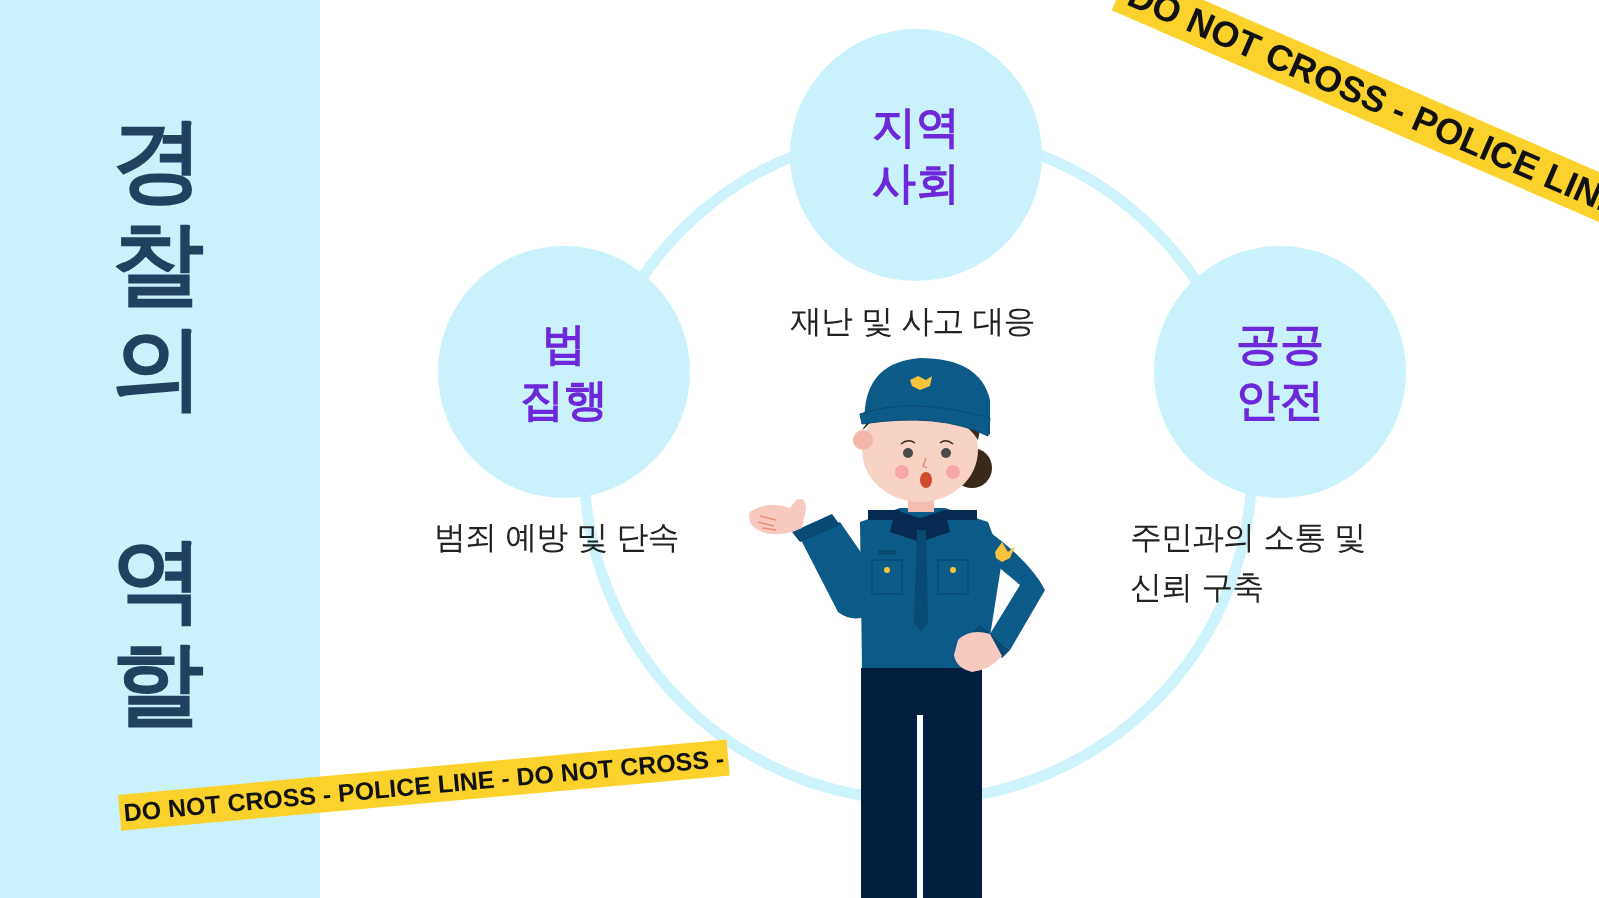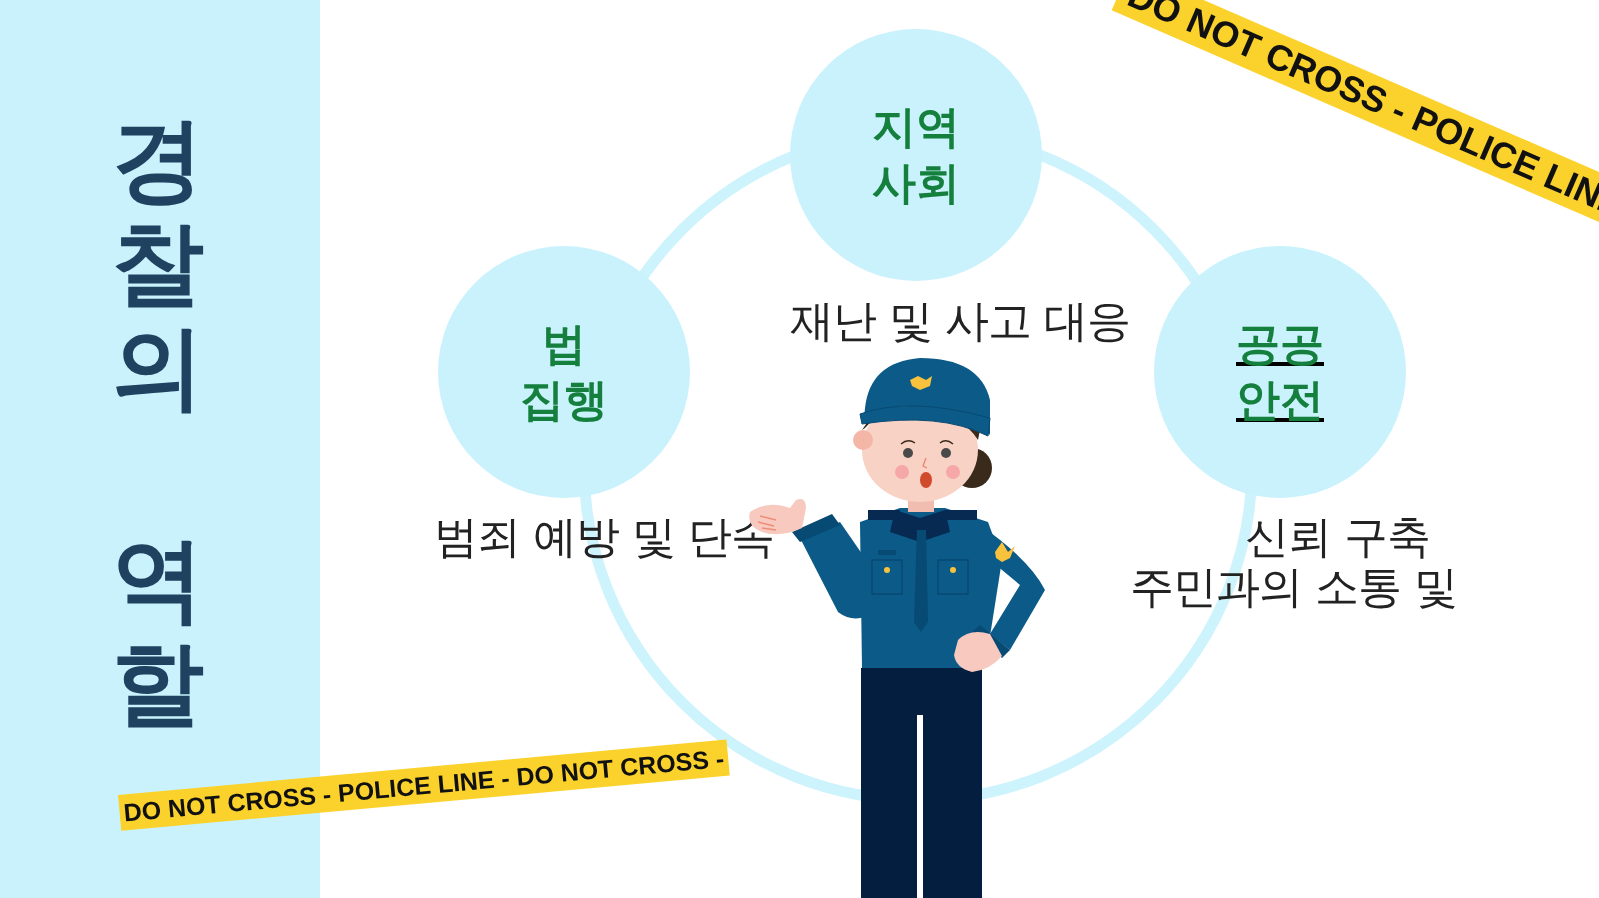--- a/index.html
+++ b/index.html
@@ -18,27 +18,27 @@
     text-align: center; font-family: "DejaVu Sans", sans-serif;
   }
   .vtitle span { display: block; }
   .ring-svg { position: absolute; left: 0; top: 0; }
   .node {
     position: absolute; width: 252px; height: 252px; border-radius: 50%;
     background: #c9f2fd; display: flex; flex-direction: column;
     align-items: center; justify-content: center;
   }
   .node-title {
-    font-weight: bold; font-size: 44px; line-height: 56px; color: #15803d;
+    font-weight: bold; font-size: 44px; line-height: 56px; color: #6d28d9;
     text-align: center;
   }
   .node-title span { display: block; }
   .desc {
-    position: absolute; font-size: 44px; line-height: 50px; color: #222;
-    text-align: right; white-space: nowrap; letter-spacing: -1px;
+    position: absolute; font-size: 32px; line-height: 50px; color: #222;
+    text-align: left; white-space: nowrap; letter-spacing: -1px;
   }
   .tape {
     position: absolute; background: #fbd22c; color: #111;
     font-family: "Liberation Sans", sans-serif; font-weight: bold;
     white-space: nowrap; transform-origin: left top;
   }
   .tape-left {
     left: 118px; top: 795px; height: 36px; line-height: 36px;
     font-size: 25px; padding: 0 4px; transform: rotate(-5.2deg);
   }
@@ -80,29 +80,29 @@
 <div class="node" style="left:438px; top:246px;">
   <div class="node-title">
     <span>법</span>
     <span>집행</span>
   </div>
 </div>
 <div class="desc" style="left:434px; width:300px; top:512px;">
   <span>범죄 예방 및 단속</span>
 </div>
 
-<div class="node" style="left:1154px; top:246px;text-decoration:underline;">
+<div class="node" style="left:1154px; top:246px;">
   <div class="node-title">
     <span>공공</span>
     <span>안전</span>
   </div>
 </div>
 <div class="desc" style="left:1130px; width:300px; top:512px;">
+  <div>주민과의 소통 및</div>
   <div>신뢰 구축</div>
-  <div>주민과의 소통 및</div>
 </div>
 
 <svg class="officer" width="320" height="548" viewBox="0 0 320 548">
 
   <rect x="121" y="318" width="121" height="230" fill="#031e3e"></rect>
   <rect x="177" y="365" width="6" height="183" fill="#ffffff"></rect>
 
   <path d="M60 188 L100 172 L140 230 L135 262 Q115 275 98 262 Z" fill="#0b5a88"></path>
   <path d="M52 182 L92 164 L100 175 L60 192 Z" fill="#074a73"></path>
 

